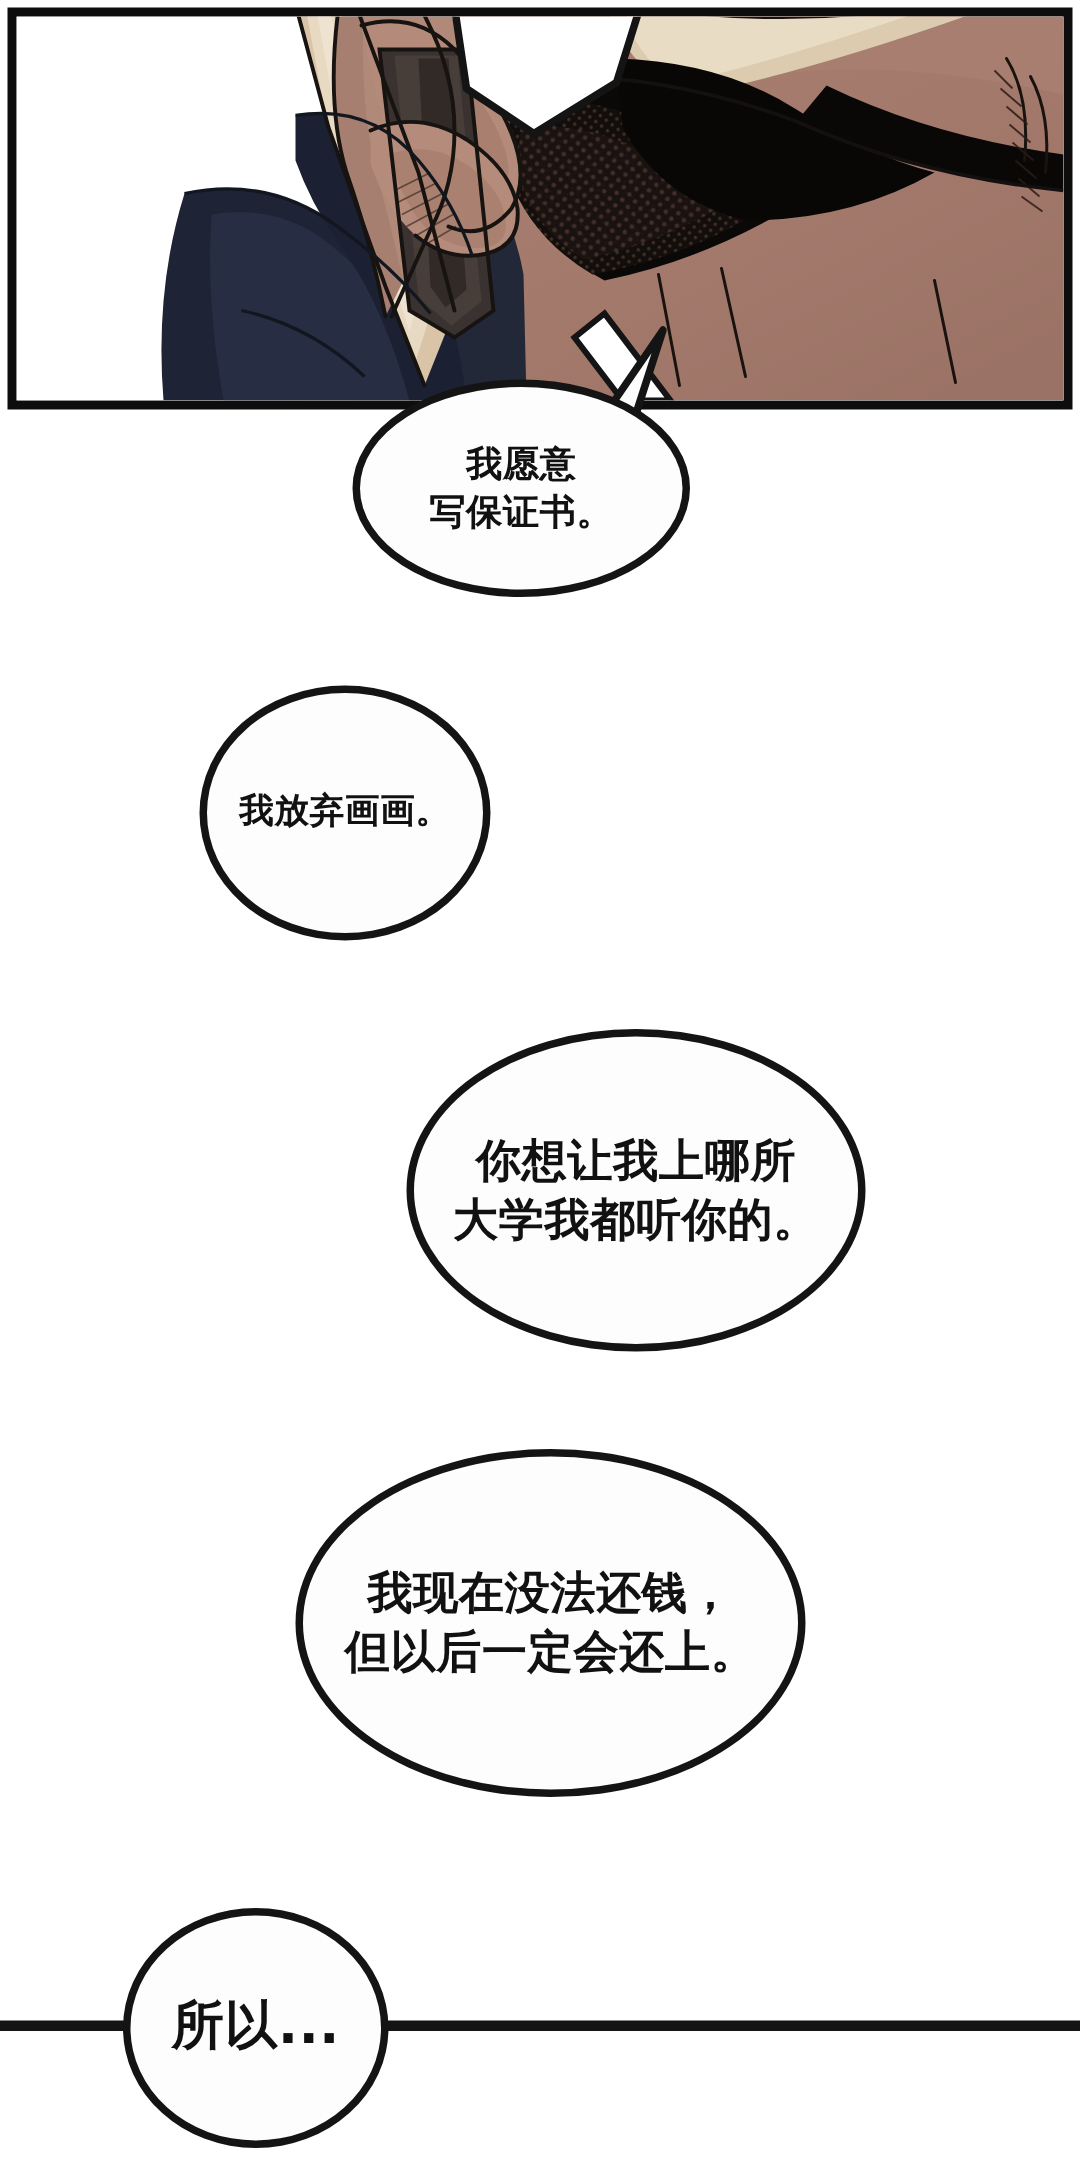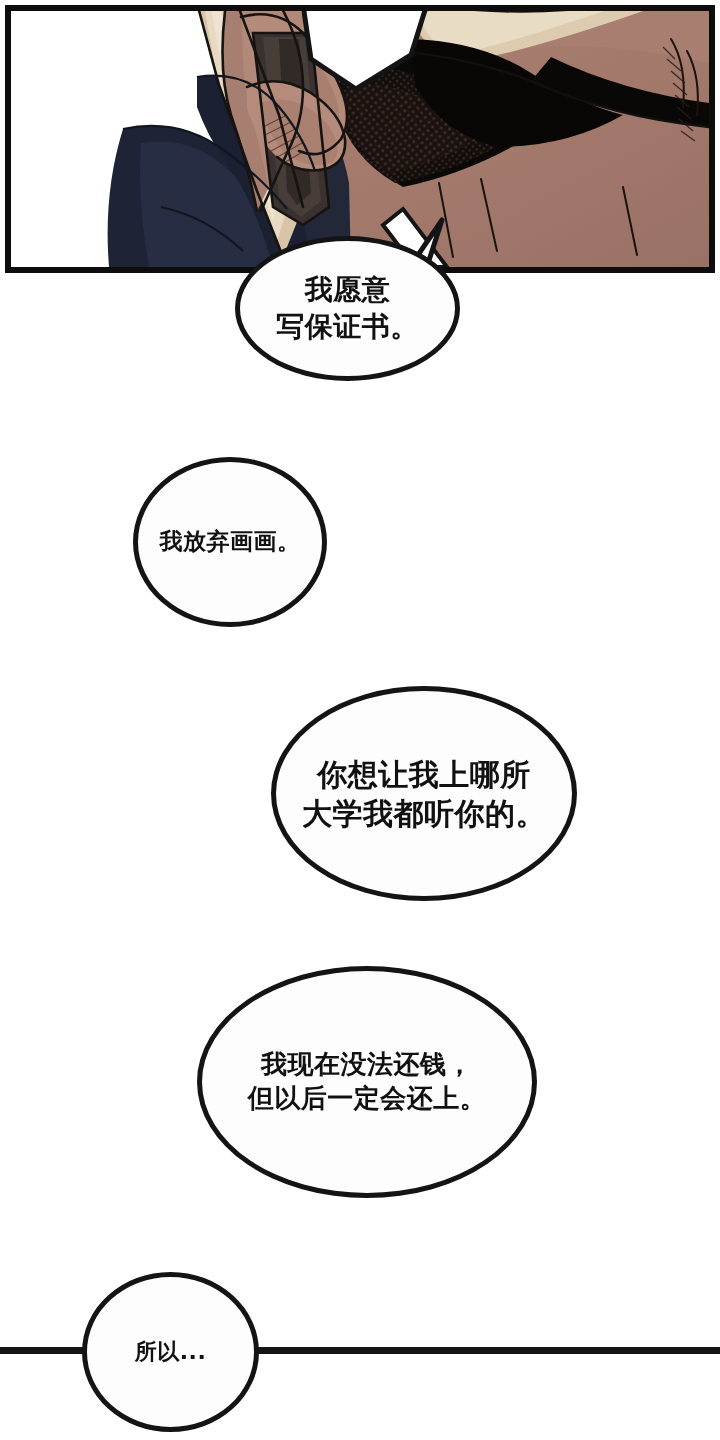--- a/index.html
+++ b/index.html
@@ -22,25 +22,25 @@
     position:absolute;background:#fdfdfd;border:5px solid #141414;
     border-radius:50%/50%;box-sizing:border-box;
     display:flex;align-items:center;justify-content:center;
     text-align:center;color:#111111;
     font-family:"DejaVu Sans","Liberation Sans",sans-serif;
     font-weight:700;line-height:1.30;letter-spacing:.5px;
     z-index:6;
   }
   .bubble .txt{white-space:pre-line;display:block;}
 
-  .b1{left:235px;top:236px;width:225px;height:145px;font-size:28px;}
+  .b1{left:235px;top:253px;width:225px;height:145px;font-size:24px;}
   .b2{left:133px;top:457px;width:194px;height:170px;font-size:23px;}
   .b3{left:271px;top:686px;width:306px;height:215px;font-size:30px;}
-  .b4{left:197px;top:966px;width:340px;height:232px;font-size:26px;}
-  .b5{left:82px;top:1272px;width:177px;height:160px;font-size:22px;z-index:8;}
+  .b4{left:197px;top:966px;width:340px;height:232px;font-size:30px;}
+  .b5{left:82px;top:1272px;width:177px;height:160px;font-size:35px;z-index:8;}
 
   
   .tail1{position:absolute;left:392px;top:218px;width:60px;height:70px;z-index:5;}
   .tail1 svg{display:block;overflow:visible;}
 
   
   .divider{
     position:absolute;left:0;top:1347px;width:720px;height:7px;
     background:#141414;z-index:4;
   }

